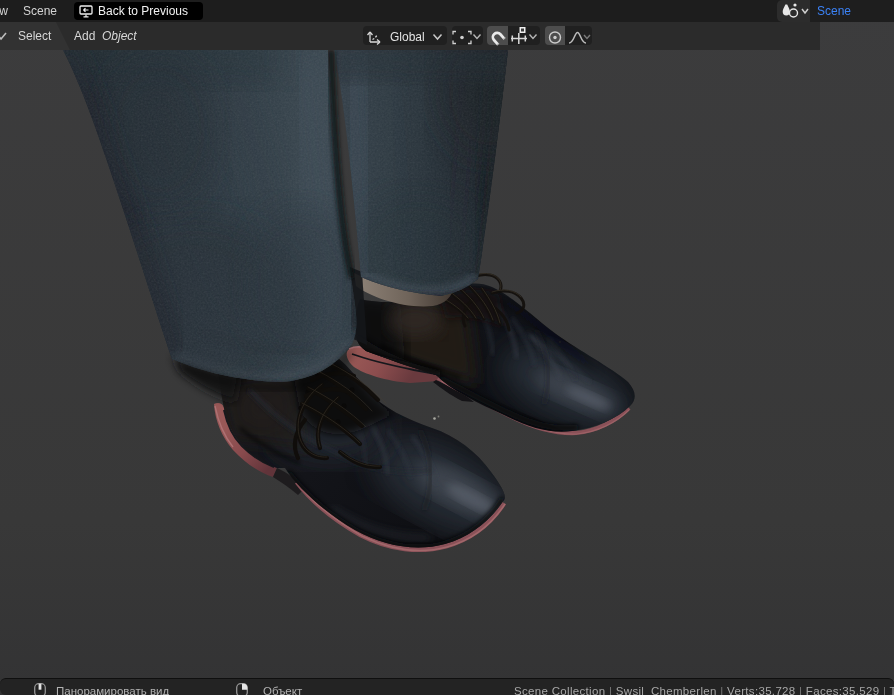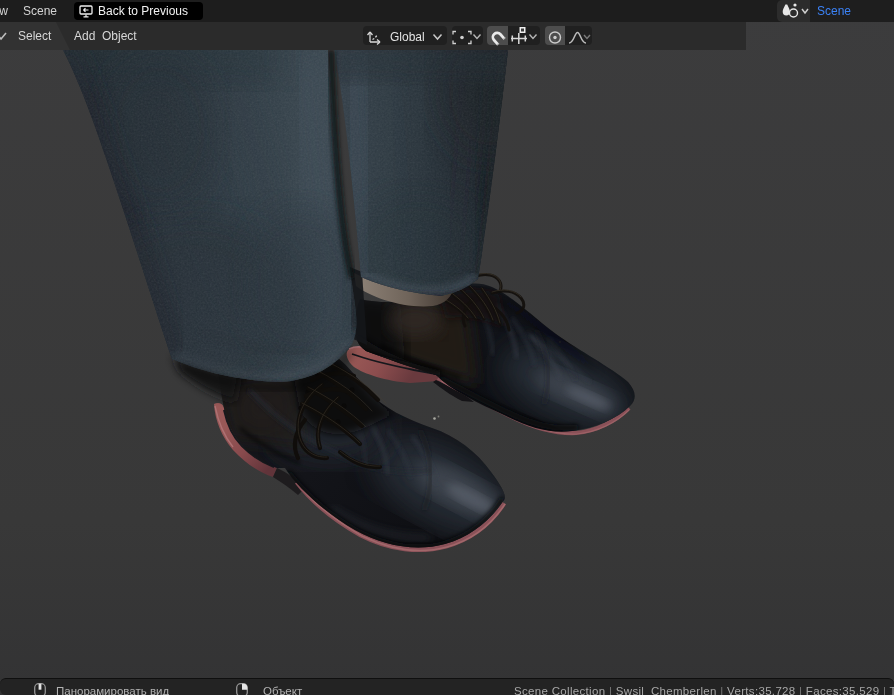--- a/index.html
+++ b/index.html
@@ -9,21 +9,21 @@
   
   #topbar{left:0;top:0;width:894px;height:22px;background:#1d1d1d;color:#d4d4d4;font-size:12px;}
   #topbar .menu{position:absolute;top:4px;line-height:14px;}
   #backbtn{position:absolute;left:74px;top:2px;width:129px;height:18px;background:#000000;
     border-radius:4px;color:#f2f2f2;font-size:12px;line-height:18px;}
   #scenebox{position:absolute;left:777px;top:0;width:117px;height:22px;background:#2c2c2c;
     border-radius:5px 0 0 5px;}
   #scenefield{position:absolute;left:810px;top:0px;width:84px;height:22px;background:#1e1e1e;}
   #scenetext{position:absolute;left:817px;top:4px;color:#3b82f6;font-size:12px;line-height:14px;}
   
-  #vphead{left:0;top:22px;width:746px;height:28px;background:#2b2b2b;color:#d8d8d8;font-size:12px;}
+  #vphead{left:0;top:22px;width:820px;height:28px;background:#2b2b2b;color:#d8d8d8;font-size:12px;}
   #vphead .menu{position:absolute;top:7px;line-height:14px;}
   .hbtn{position:absolute;top:4px;height:19px;background:#202020;border-radius:4px;}
   .hbtn-lit{position:absolute;top:4px;height:19px;background:#4d4d4d;}
   
   #status{left:0;top:678px;width:894px;height:17px;background:#232323;border-top:1px solid #0f0f0f;
     color:#b2b2b2;font-size:11.5px;box-sizing:border-box;border-radius:6px;}
   #status .t{position:absolute;top:5px;line-height:14px;white-space:nowrap;}
 </style>
 </head>
 <body>
@@ -328,21 +328,21 @@
     <span id="scenetext">Scene</span>
   </div>
 
   <div id="vphead" class="abs">
     <svg width="894" height="28" viewBox="0 0 894 28" style="position:absolute;left:0;top:0;">
       <path d="M0 0 L56 0 L70 28 L0 28 Z" fill="#323232"></path>
       <path d="M-4 11 l5 6 l5 -6" fill="none" stroke="#bdbdbd" stroke-width="1.6"></path>
     </svg>
     <span class="menu" style="left:18px;">Select</span>
     <span class="menu" style="left:66px;margin-left:8px;">Add</span>
-    <span class="menu" style="left:102px;">Object</span>
+    <span class="menu" style="left:102px;font-style:italic;">Object</span>
 
     <div class="hbtn" style="left:363px;width:84px;"></div>
 
     <div class="hbtn" style="left:452px;width:31px;"></div>
 
     <div class="hbtn-lit" style="left:487px;width:21px;border-radius:4px 0 0 4px;"></div>
 
     <div class="hbtn" style="left:508px;width:32px;border-radius:0 4px 4px 0;"></div>
 
     <div class="hbtn-lit" style="left:545px;width:20px;border-radius:4px 0 0 4px;"></div>

